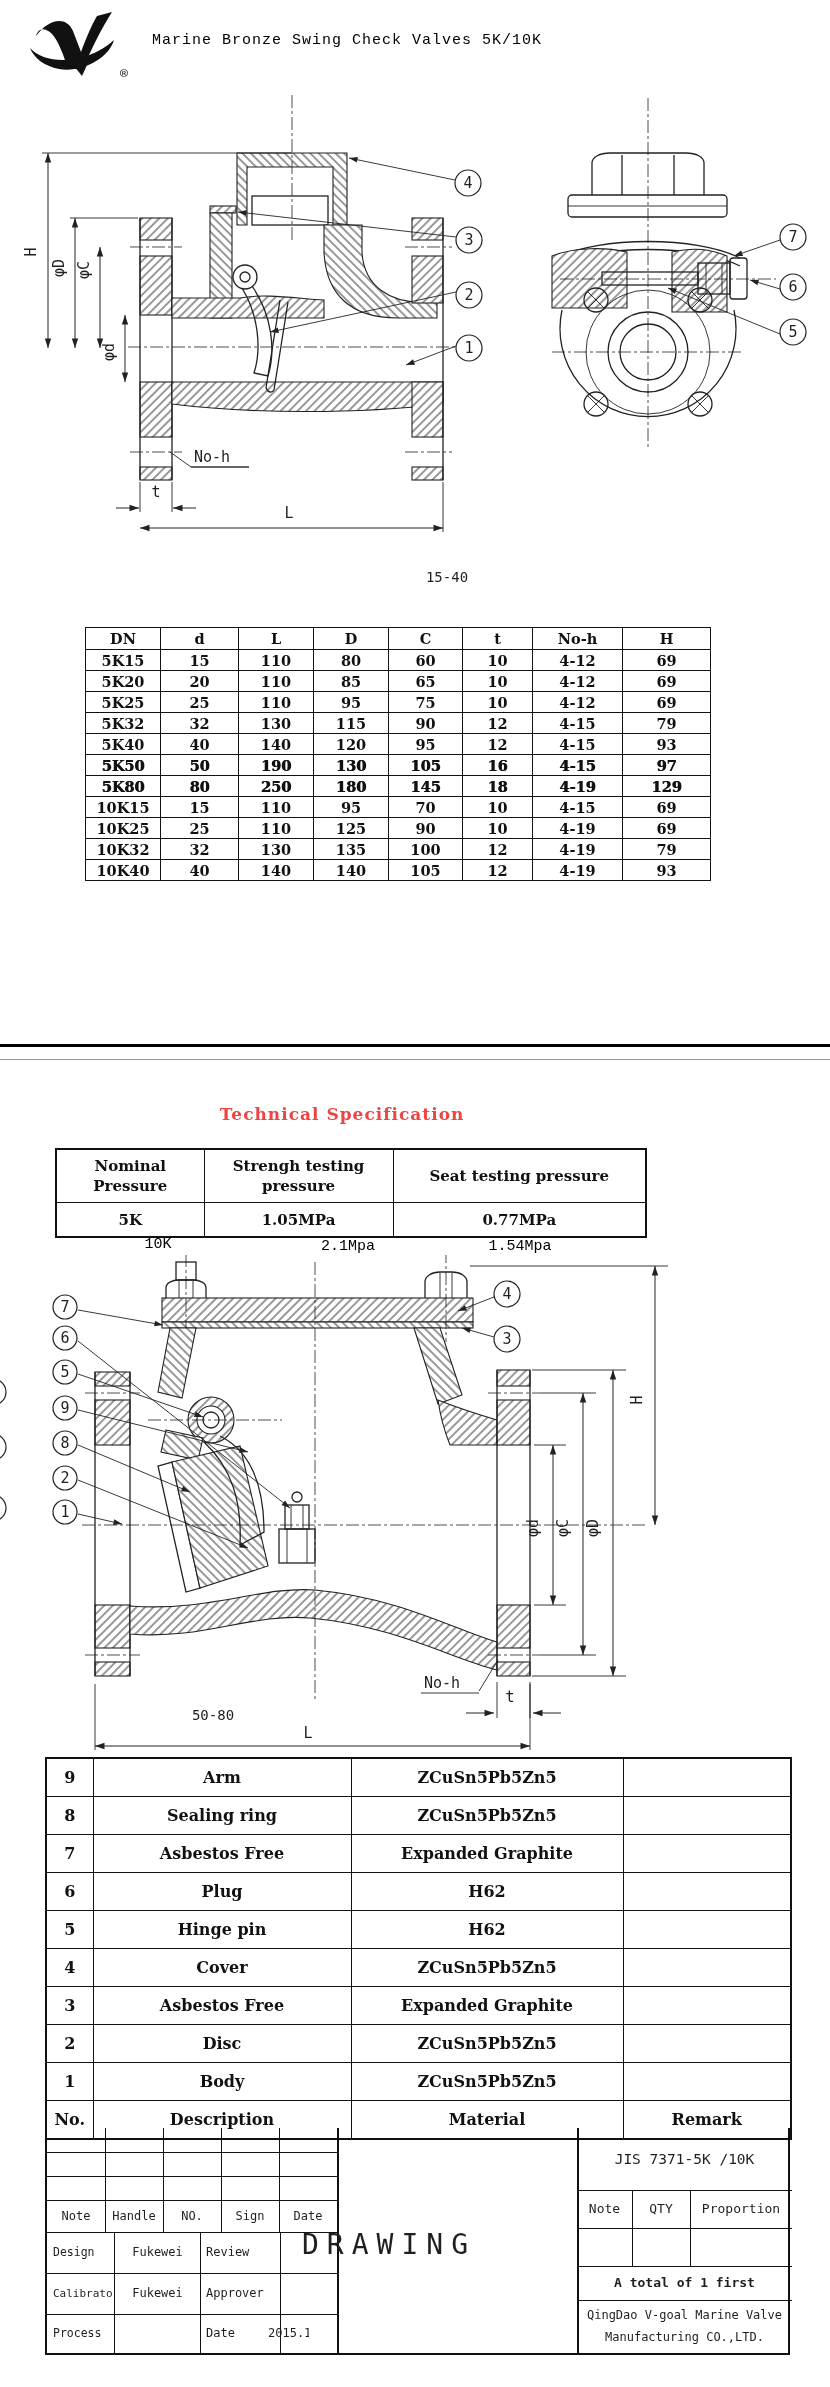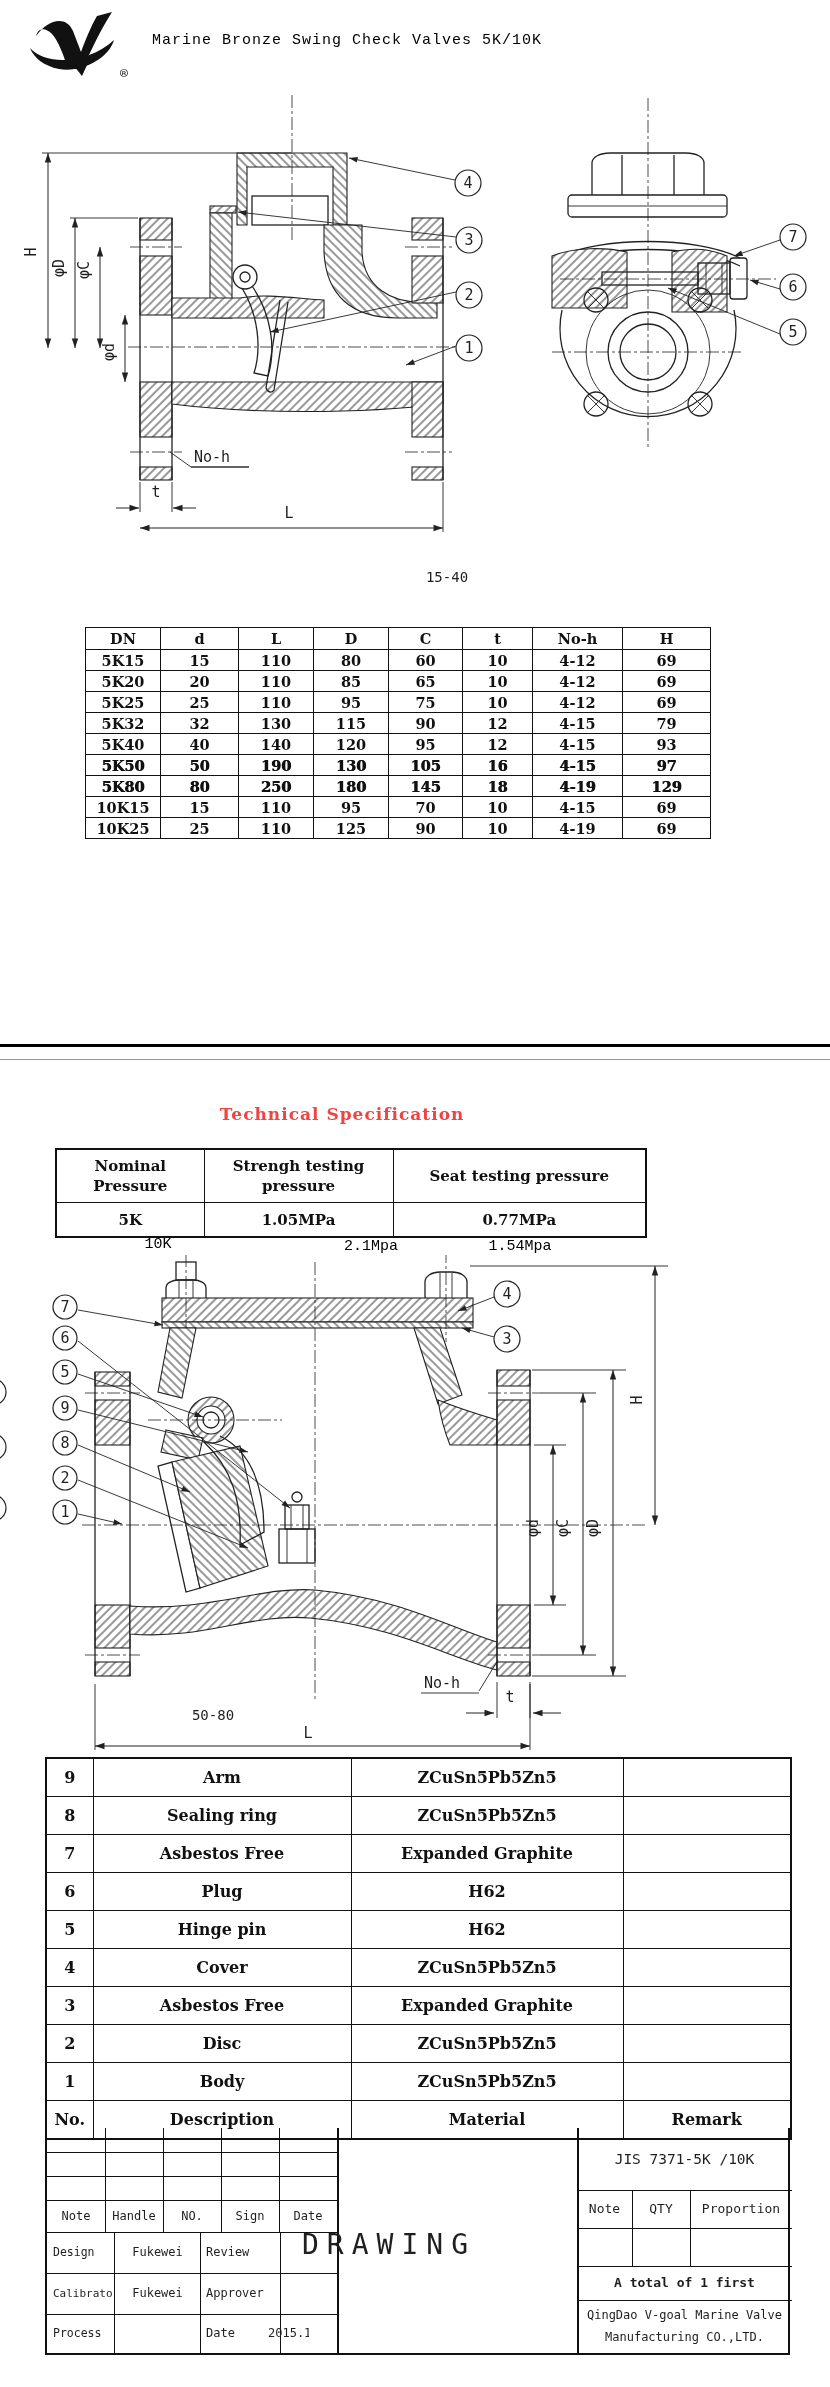--- a/index.html
+++ b/index.html
@@ -338,21 +338,41 @@
           <td>10K25</td>
           <td>25</td>
           <td>110</td>
           <td>125</td>
           <td>90</td>
           <td>10</td>
           <td>4-19</td>
           <td>69</td>
         </tr>
 
-
+        <tr>
+          <td>10K32</td>
+          <td>32</td>
+          <td>130</td>
+          <td>135</td>
+          <td>100</td>
+          <td>12</td>
+          <td>4-19</td>
+          <td>79</td>
+        </tr>
+
+        <tr>
+          <td>10K40</td>
+          <td>40</td>
+          <td>140</td>
+          <td>140</td>
+          <td>105</td>
+          <td>12</td>
+          <td>4-19</td>
+          <td>93</td>
+        </tr>
 
     </tbody>
   </table>
 
   <div class="rule-thick"></div>
   <div class="rule-thin"></div>
 
   <div class="spec-heading">Technical Specification</div>
   <table class="press">
     <colgroup>
@@ -367,21 +387,21 @@
       <td>Seat testing pressure</td>
     </tr>
     <tr class="h2">
       <td>5K</td>
       <td>1.05MPa</td>
       <td>0.77MPa</td>
     </tr>
   </tbody>
     </table>
   <div class="cadtext" style="left:118px;top:1236px;width:80px;text-align:center;font-size:15px">10K</div>
-  <div class="cadtext" style="left:321px;top:1238px;width:100px;text-align:center;font-size:15px">2.1Mpa</div>
+  <div class="cadtext" style="left:321px;top:1238px;width:100px;text-align:left;font-size:15px">2.1Mpa</div>
   <div class="cadtext" style="left:470px;top:1238px;width:100px;text-align:center;font-size:15px">1.54Mpa</div>
 
   <svg class="abs" style="left:0;top:1255px" width="830" height="500" viewBox="0 1255 830 500">
     <defs>
       <pattern id="hA2" patternUnits="userSpaceOnUse" width="6" height="6" patternTransform="rotate(45)">
         <rect width="6" height="6" fill="#fff"></rect>
           <line x1="3" y1="0" x2="3" y2="6" stroke="#333" stroke-width="1"></line>
       </pattern>
       <pattern id="hB2" patternUnits="userSpaceOnUse" width="6" height="6" patternTransform="rotate(-45)">
         <rect width="6" height="6" fill="#fff"></rect>

